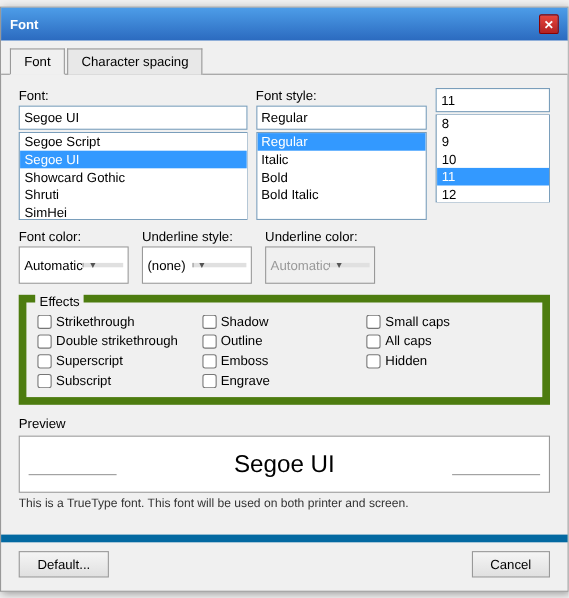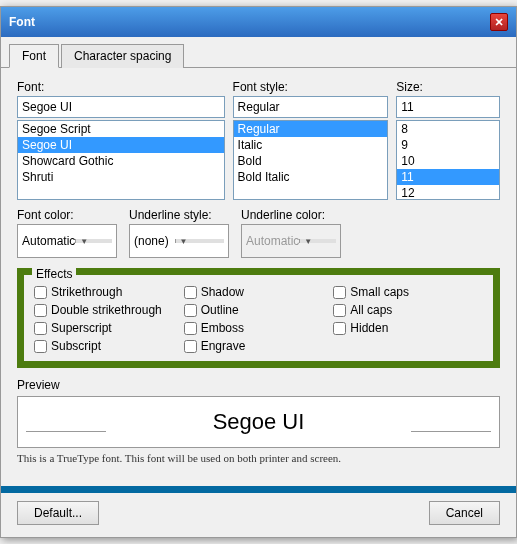--- a/index.html
+++ b/index.html
@@ -241,21 +241,20 @@
       background: #999;
     }
 
     .preview-box::before { left: 8px; }
     .preview-box::after { right: 8px; }
 
     .info-text {
       font-size: 11px;
       color: #333;
       margin-top: 4px;
-      font-family: Liberation Serif, serif;
     }
 
     .footer {
       display: flex;
       justify-content: space-between;
       align-items: center;
       padding: 8px 16px 12px;
       border-top: 7px solid #0369a1;
     }
 
@@ -298,39 +297,39 @@
 
       <div class="field-group font-list-container">
         <label>Font:</label>
         <input type="text" class="text-input" value="Segoe UI" style="">
         <div class="list-box-wrapper">
           <div class="list-box" id="font-list">
               <div class="list-item">Segoe Script</div>
               <div class="list-item selected">Segoe UI</div>
               <div class="list-item">Showcard Gothic</div>
               <div class="list-item">Shruti</div>
+              <div class="list-item">SimHei</div>
             </div>
         </div>
       </div>
 
       <div class="field-group style-list-container">
         <label>Font style:</label>
         <input type="text" class="text-input" value="Regular" style="">
         <div class="list-box-wrapper">
           <div class="list-box" id="style-list">
               <div class="list-item selected">Regular</div>
               <div class="list-item">Italic</div>
               <div class="list-item">Bold</div>
               <div class="list-item">Bold Italic</div>
             </div>
         </div>
       </div>
 
       <div class="field-group size-list-container">
-        <label>Size:</label>
         <input type="text" class="text-input" value="11" style="">
         <div class="list-box-wrapper">
           <div class="list-box" id="size-list">
               <div class="list-item">8</div>
               <div class="list-item">9</div>
               <div class="list-item">10</div>
               <div class="list-item selected">11</div>
               <div class="list-item">12</div>
             </div>
         </div>

